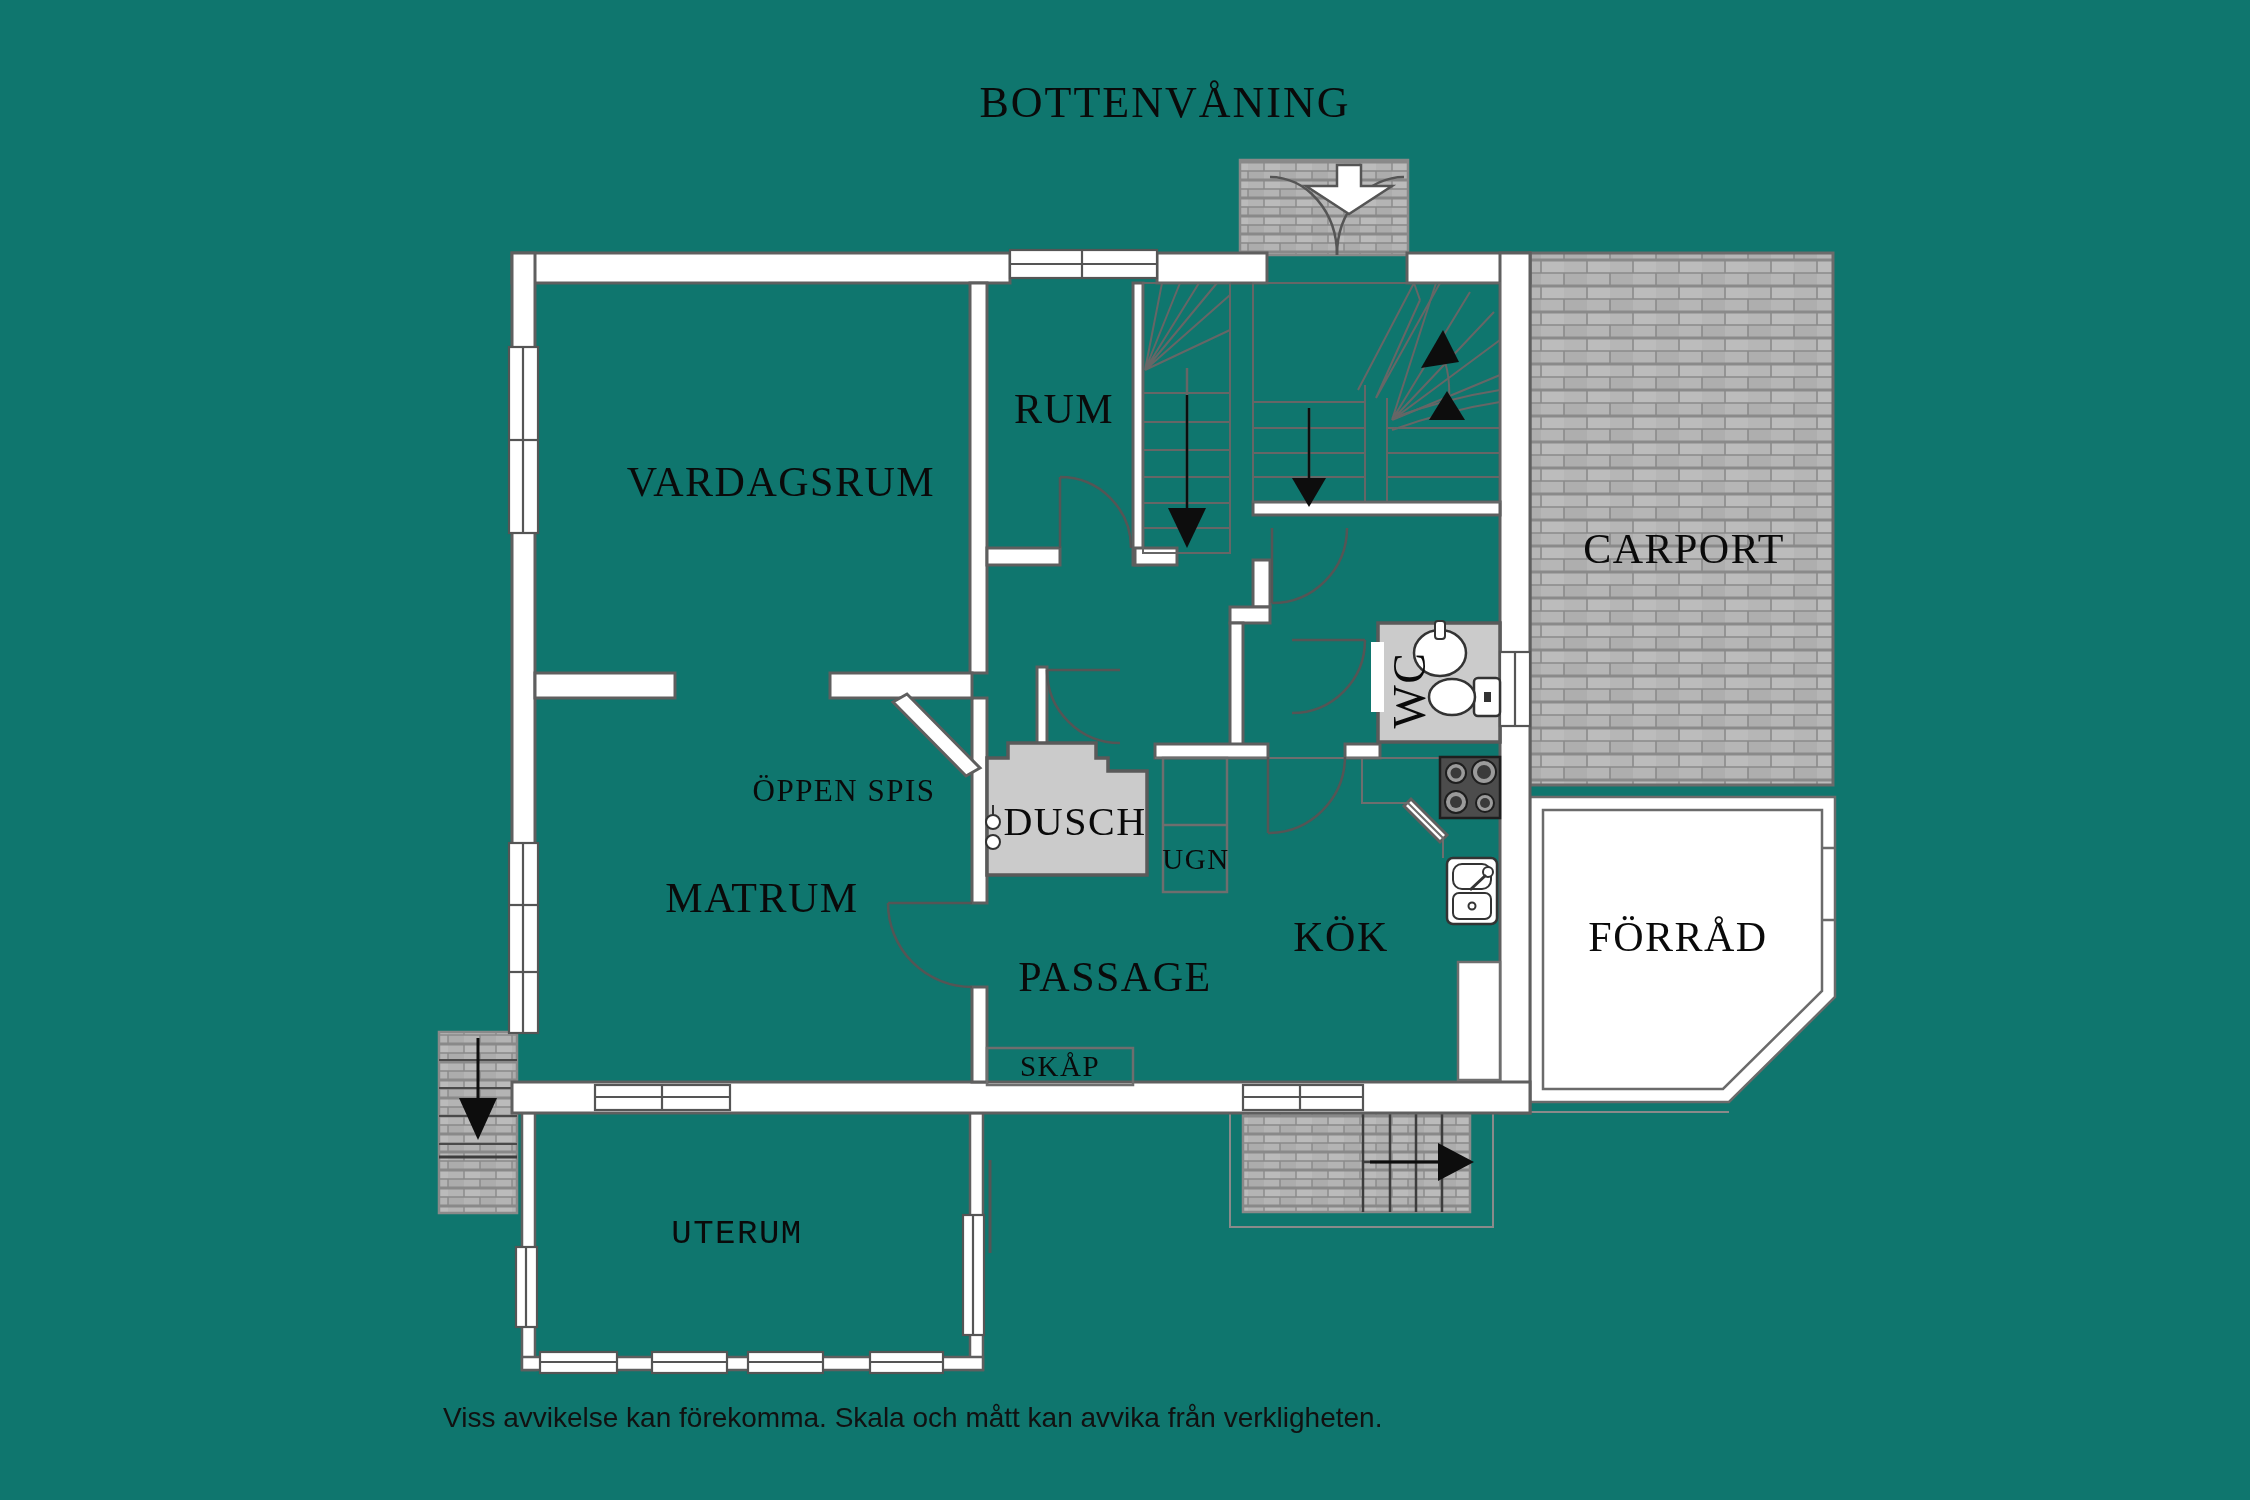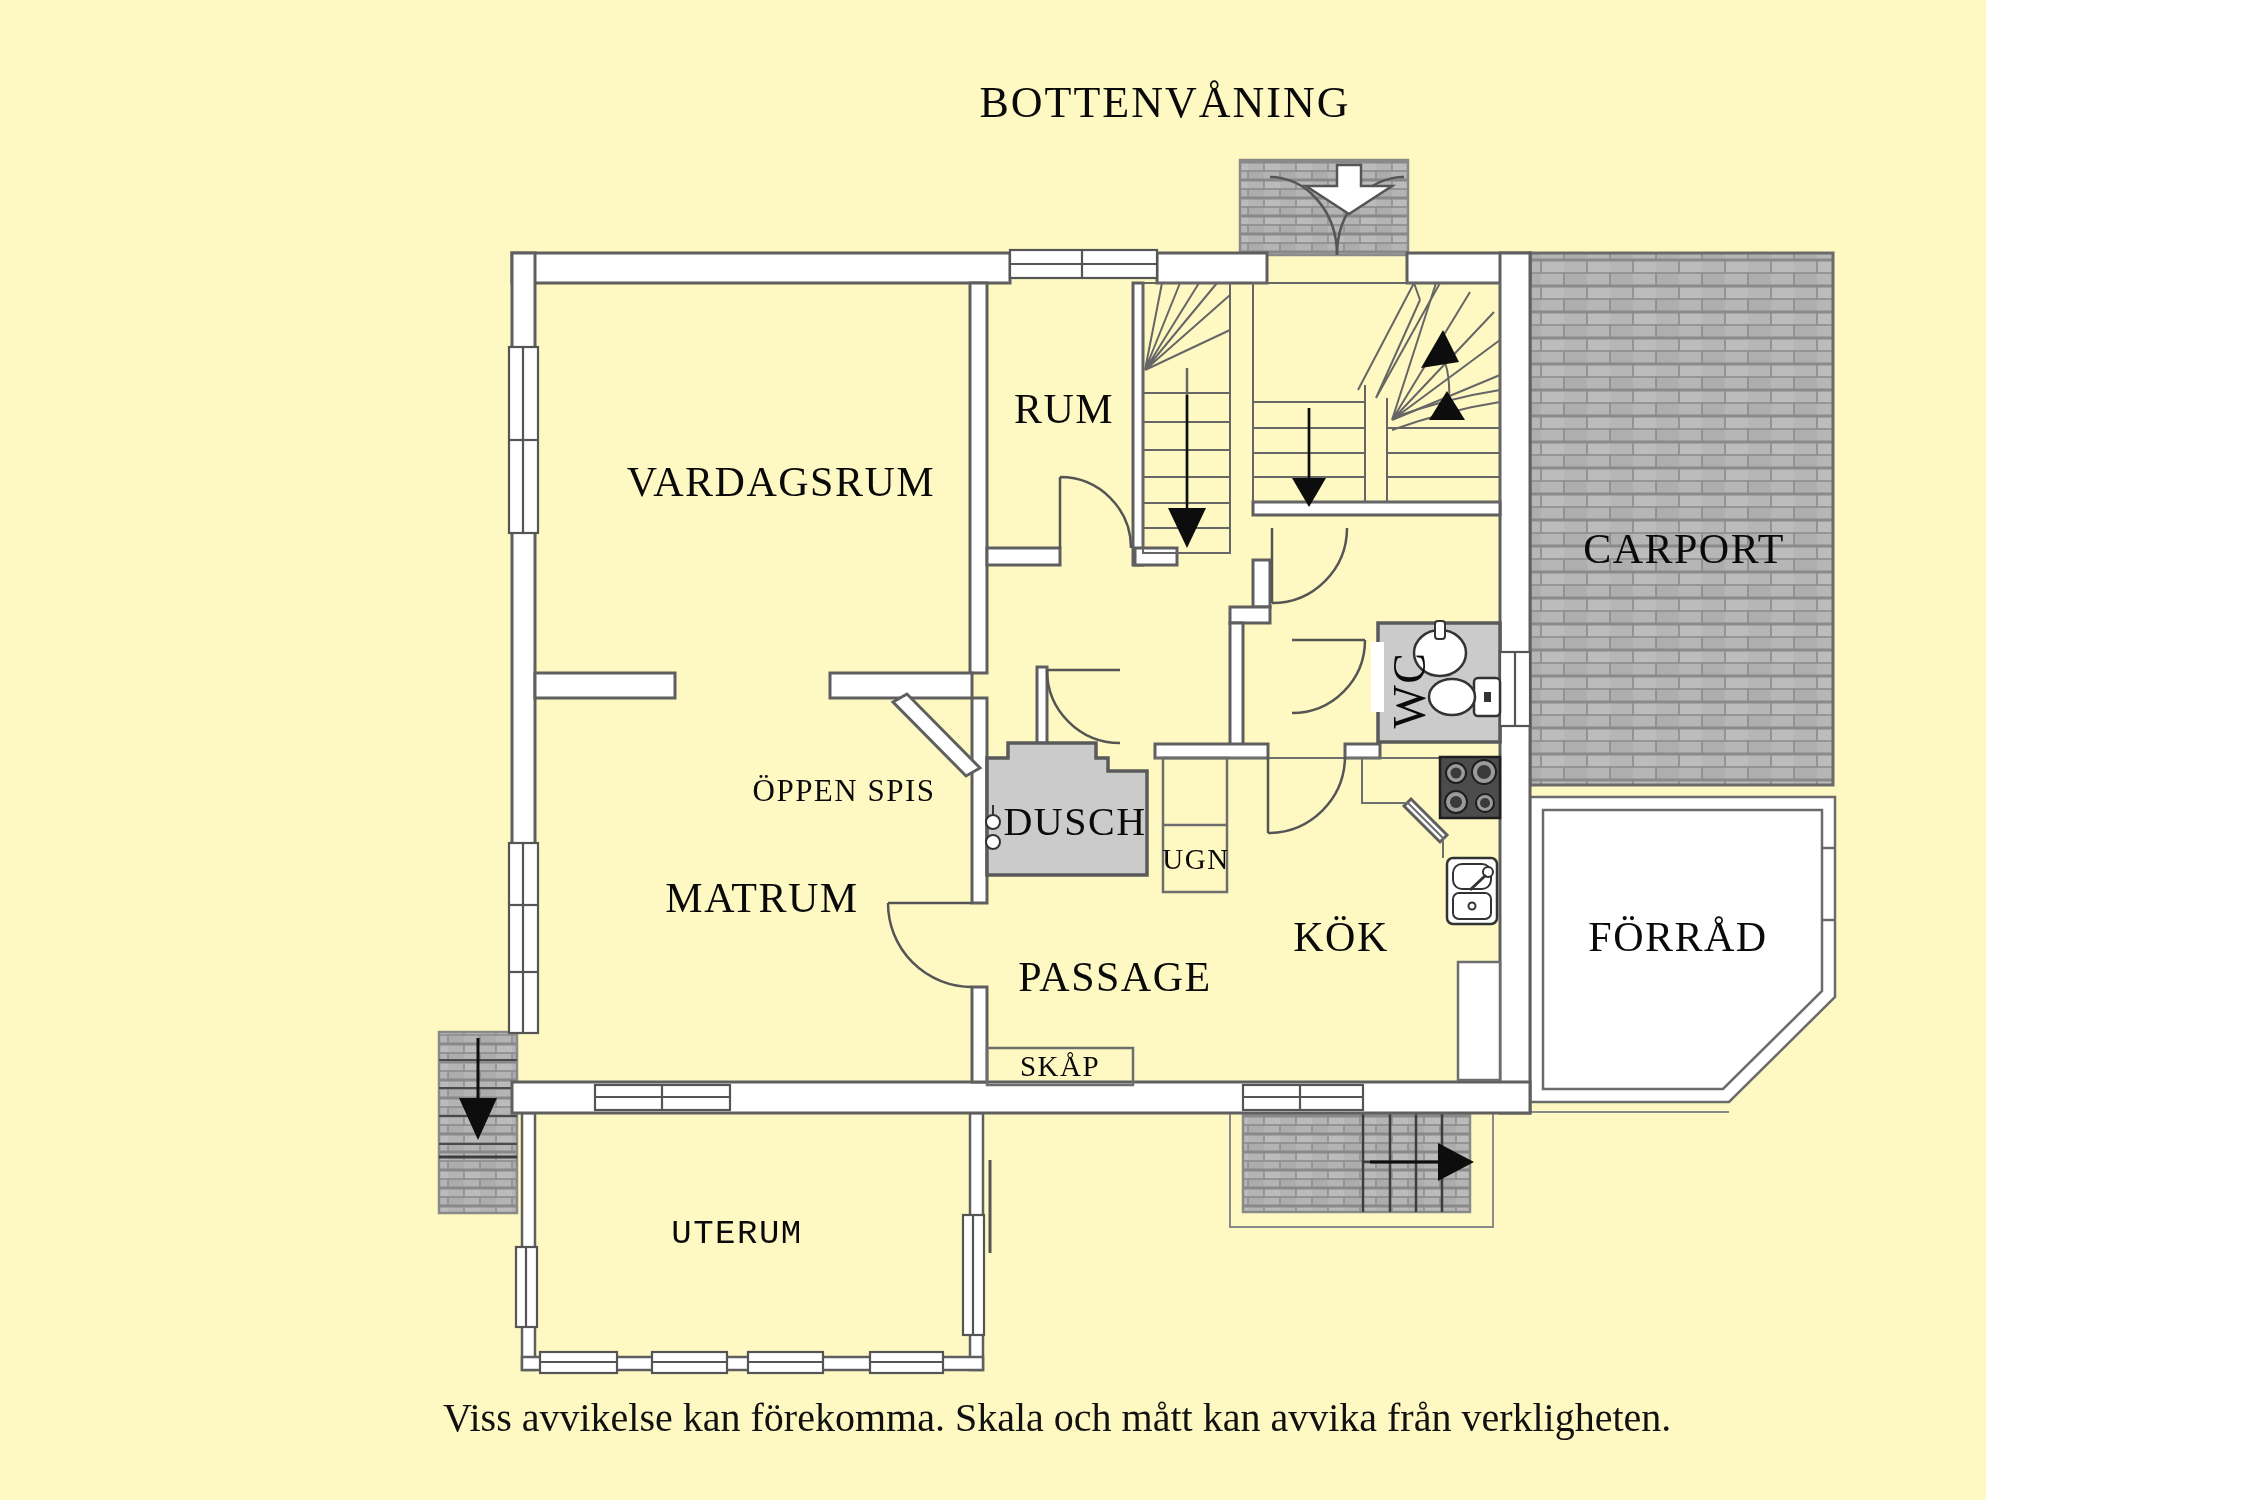--- a/index.html
+++ b/index.html
@@ -1,26 +1,26 @@
 <!DOCTYPE html>
 <html><head>
 <meta charset="utf-8">
 <style>
   html,body{margin:0;padding:0;background:#ffffff;}
-  #stage{position:relative;width:1986px;height:1500px;background:#fef9c3;overflow:hidden;
+  #stage{position:relative;width:2250px;height:1500px;background:#0f766e;overflow:hidden;
          font-family:"Liberation Serif","DejaVu Serif",serif;}
   #plan-svg{position:absolute;left:0;top:0;width:2250px;height:1500px;}
   .lbl{position:absolute;transform:translate(-50%,-50%);color:#0a0a0a;white-space:nowrap;
        letter-spacing:1.5px;line-height:1;}
   .lbl.big{font-size:42px;}
   .lbl.mid{font-size:34px;font-family:Liberation Mono, monospace;}
   .lbl.sml{font-size:29px;}
   .lbl.title{font-size:44px;letter-spacing:2px;}
   .lbl.rot{transform:translate(-50%,-50%) rotate(-90deg);font-size:46px;}
-  .lbl.disc{font-family:Liberation Serif, serif;font-size:40px;
+  .lbl.disc{font-family:Liberation Sans, sans-serif;font-size:28px;
             transform:translate(0,-50%);letter-spacing:0;color:#111;}
 </style>
 </head>
 <body>
 
 <div id="stage">
 
 <svg id="plan-svg" viewBox="0 0 2250 1500">
   <defs>
     <pattern id="brickL" width="46" height="26" patternUnits="userSpaceOnUse">

